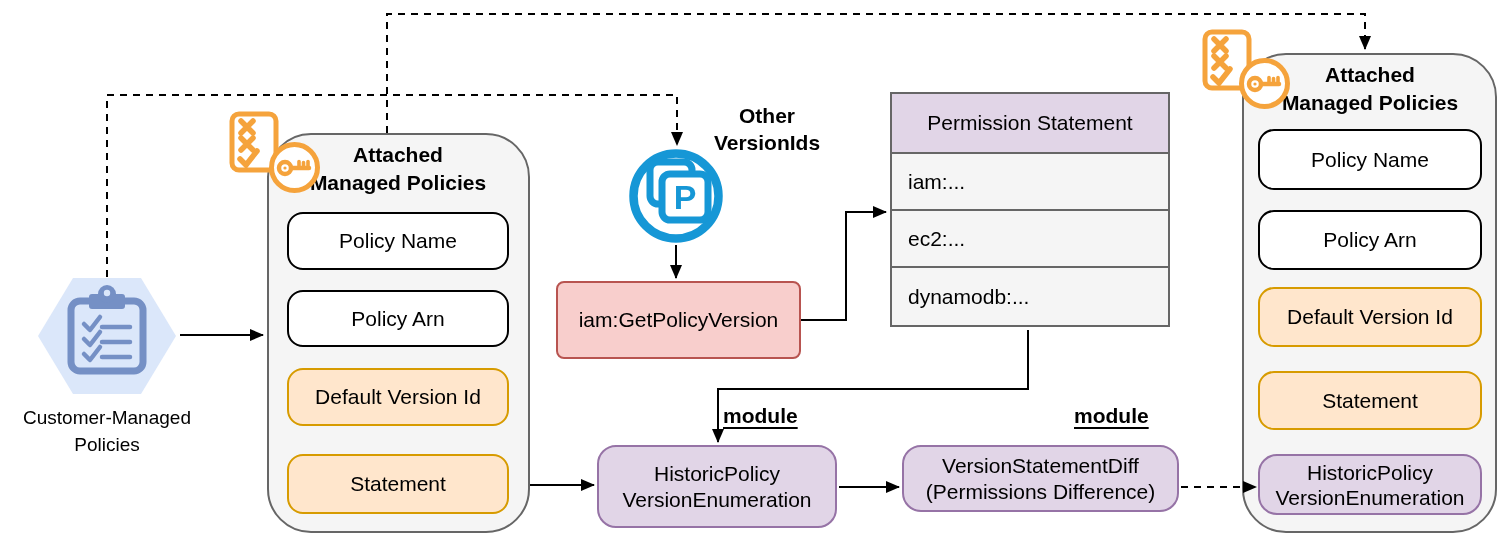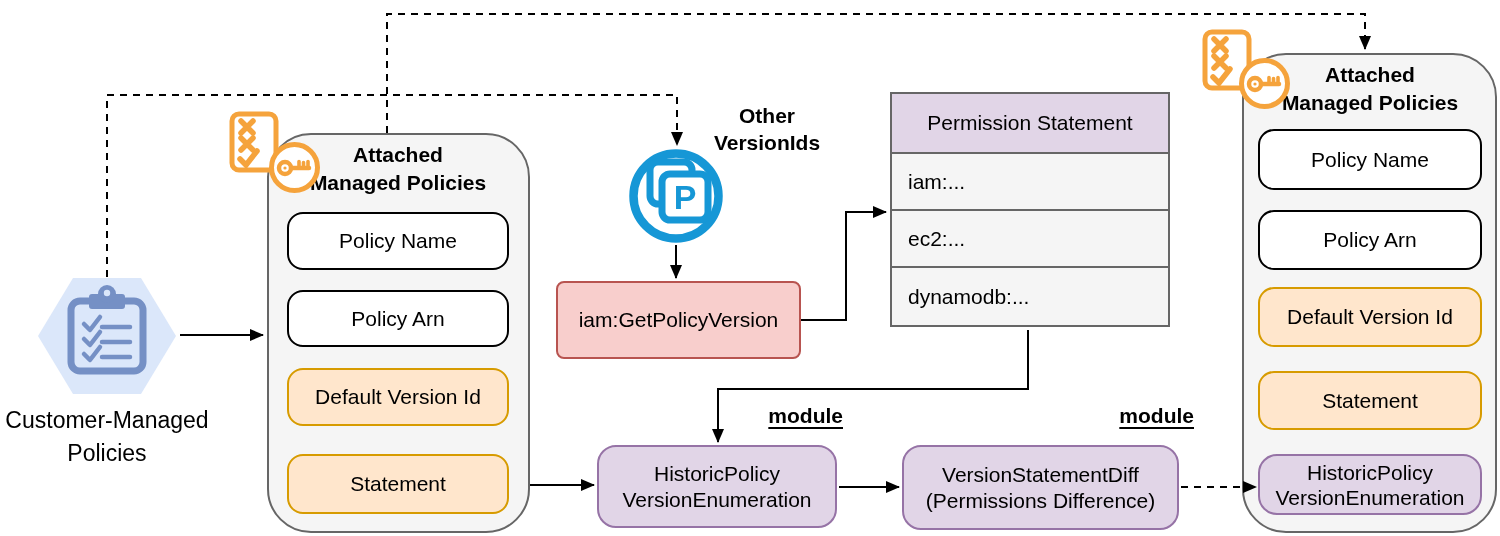--- a/index.html
+++ b/index.html
@@ -36,25 +36,25 @@
     height:58px;background:#E1D5E7;border-bottom:2px solid #666666;
     display:flex;align-items:center;justify-content:center;font-size:21px;
   }
   .ptable-row{
     height:57px;display:flex;align-items:center;
     padding-left:16px;font-size:21px;border-bottom:2px solid #666666;
     box-sizing:border-box;background:#F5F5F5;
   }
   .ptable-row:last-child{border-bottom:none;padding-left:16px;}
   .free-label{
-    position:absolute;font-size:23px;line-height:33px;text-align:center;white-space:pre-line;
+    position:absolute;font-size:19px;line-height:27px;text-align:center;white-space:pre-line;
   }
   .module-badge{
     position:absolute;font-size:21px;font-weight:bold;text-decoration:underline;
-    text-decoration-thickness:2px;text-underline-offset:4px;text-align:right;width:120px;
+    text-decoration-thickness:2px;text-underline-offset:4px;text-align:left;width:120px;
   }
   .bold2{font-weight:bold;font-size:21px;line-height:27px;}
   svg.layer{position:absolute;left:0;top:0;pointer-events:none;}
 </style>
 </head>
 <body>
 
 <div class="canvas">
 
   <svg class="abs" style="left:37px;top:277px;" width="140" height="118" viewBox="0 0 140 118">
@@ -102,21 +102,21 @@
     <div class="ptable-row">iam:...</div>
     <div class="ptable-row">ec2:...</div>
     <div class="ptable-row">dynamodb:...</div>
   </div>
 
   <div class="module-badge" style="left:723px;top:404px;">module</div>
   <div class="cell purple" style="left:597px;top:445px;width:240px;height:83px;">HistoricPolicy
 VersionEnumeration</div>
 
   <div class="module-badge" style="left:1074px;top:404px;">module</div>
-  <div class="cell purple" style="left:902px;top:445px;width:277px;height:85px;">VersionStatementDiff
+  <div class="cell purple" style="left:902px;top:445px;width:277px;height:67px;">VersionStatementDiff
 (Permissions Difference)</div>
 
   <div class="panel" style="left:1242px;top:53px;width:255px;height:480px;"></div>
   <div class="panel-title" style="left:1265px;top:61px;width:210px;">Attached
 Managed Policies</div>
   <div class="cell plain" style="left:1258px;top:129px;width:224px;height:61px;">Policy Name</div>
   <div class="cell plain" style="left:1258px;top:210px;width:224px;height:60px;">Policy Arn</div>
   <div class="cell orange" style="left:1258px;top:287px;width:224px;height:60px;">Default Version Id</div>
   <div class="cell orange" style="left:1258px;top:371px;width:224px;height:59px;">Statement</div>
   <div class="cell purple" style="left:1258px;top:454px;width:224px;height:61px;line-height:25px;">HistoricPolicy

